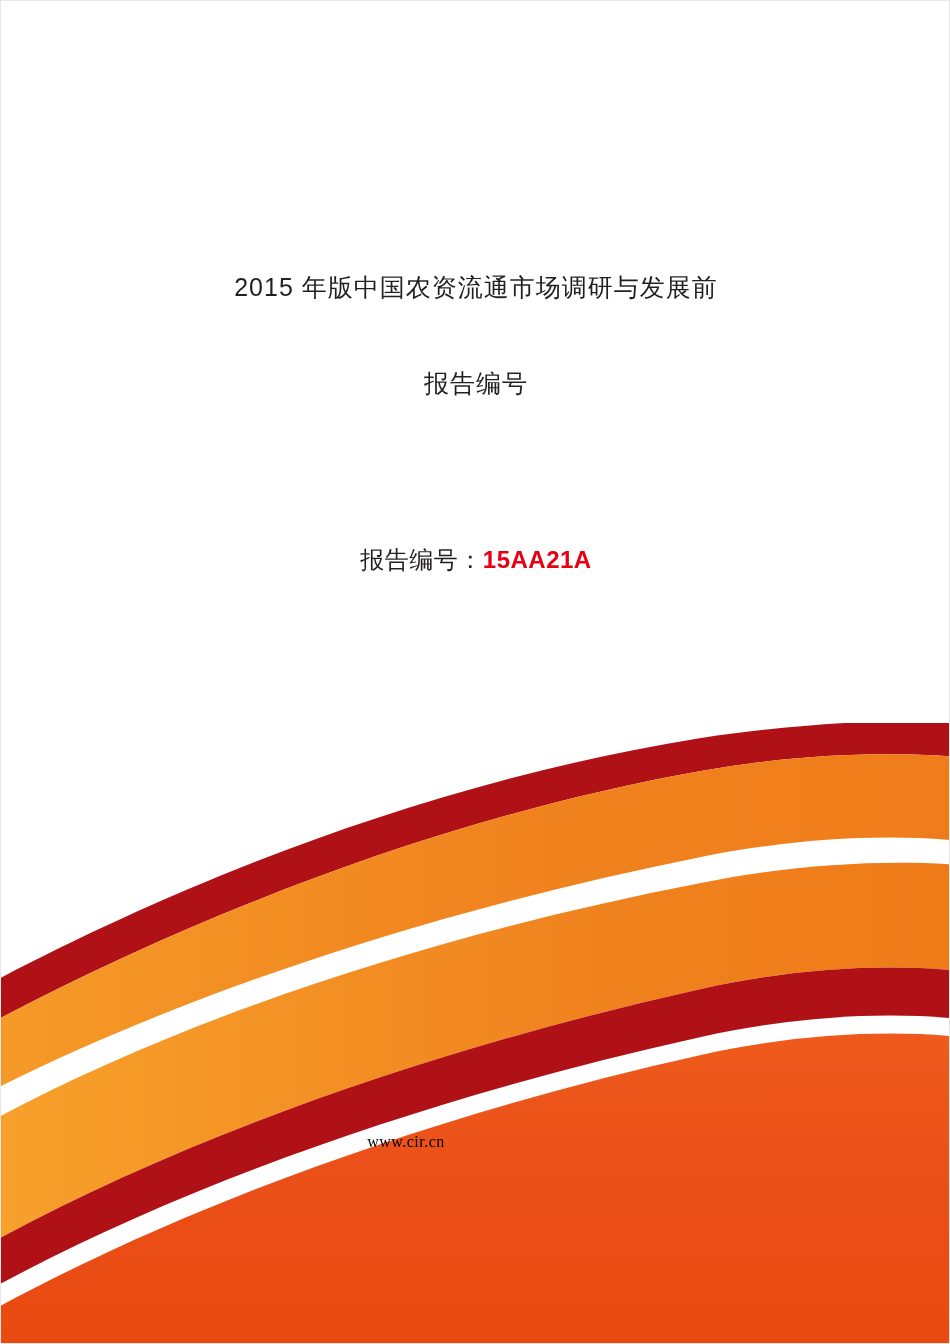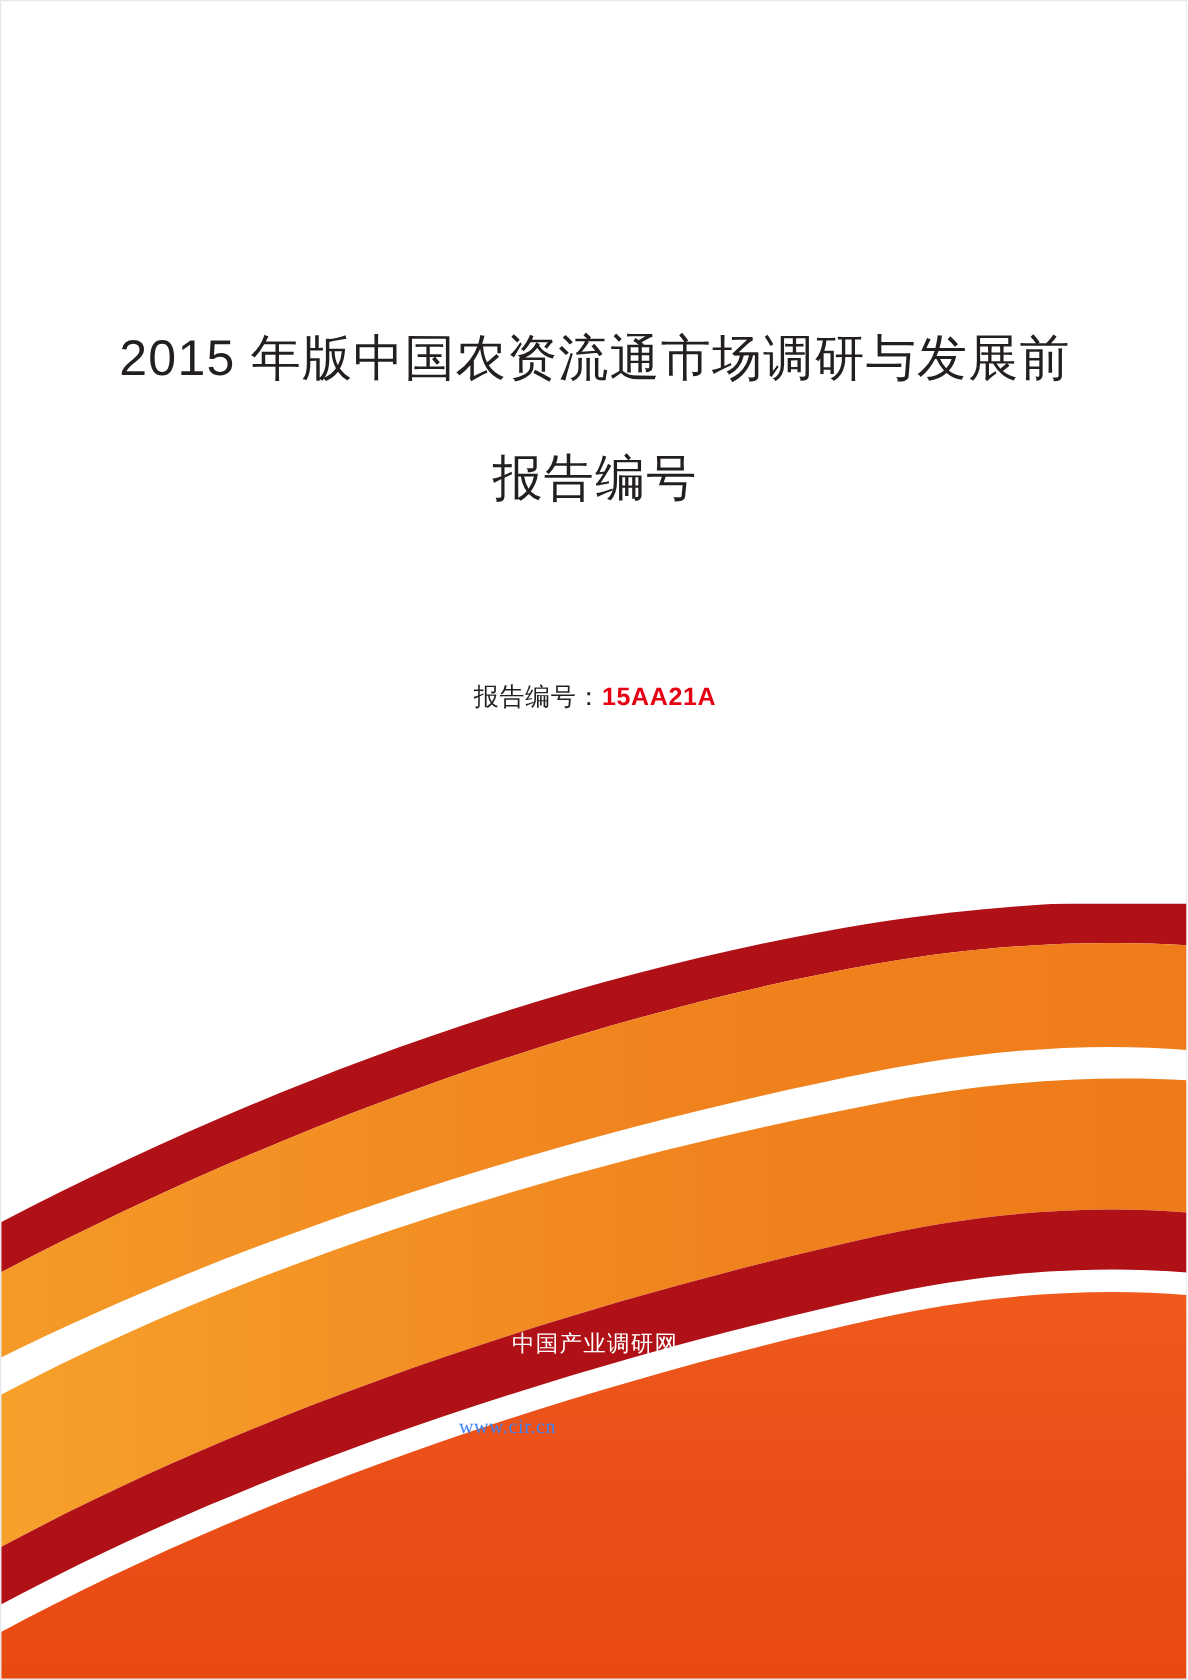--- a/index.html
+++ b/index.html
@@ -21,33 +21,33 @@
   }
   .title-block {
     position: absolute;
     top: 238px;
     left: 0;
     width: 950px;
     text-align: center;
     color: #231f20;
   }
   .title-line {
-    font-size: 40px;
+    font-size: 25px;
     line-height: 96px;
     letter-spacing: 1px;
     font-weight: 400;
     white-space: nowrap;
   }
   .report-code {
     position: absolute;
     top: 543px;
     left: 0;
     width: 950px;
     text-align: center;
-    font-size: 20px;
+    font-size: 24px;
     color: #231f20;
     letter-spacing: 0.5px;
   }
   .report-code .code-value {
     color: #e60012;
     font-weight: bold;
     letter-spacing: 0.5px;
   }
   .art {
     position: absolute;
@@ -65,21 +65,21 @@
     color: #ffffff;
     font-size: 18px;
     letter-spacing: 1px;
   }
   .site {
     position: absolute;
     left: 0;
     top: 1132px;
     width: 810px;
     text-align: center;
-    color: #3b82f6;
+    color: #000000;
     font-size: 16px;
     font-family: "Liberation Serif", serif;
     letter-spacing: 0.5px;
   }
 </style>
 </head>
 <body>
 
 <div class="page">
 
@@ -115,16 +115,15 @@
 
     <path d="M -10 300 C 180 200 430 96 700 48 C 790 32 880 28 960 34 L 960 118 C 880 110 790 116 700 134 C 430 188 180 272 -10 368 Z" fill="url(#gradOrangeTop)"></path>
 
     <path d="M -10 398 C 180 296 430 212 700 160 C 790 142 880 136 960 142 L 960 248 C 880 240 790 246 700 266 C 430 326 180 416 -10 520 Z" fill="url(#gradOrangeMid)"></path>
 
     <path d="M -10 520 C 180 416 430 326 700 266 C 790 246 880 240 960 248 L 960 296 C 880 288 790 294 700 314 C 430 374 180 462 -10 566 Z" fill="#b01116"></path>
 
     <path d="M -10 588 C 180 484 430 392 700 332 C 790 312 880 306 960 314 L 960 640 L -10 640 Z" fill="url(#gradRedMain)"></path>
   </svg>
 
-  <div class="brand">中国产业调研网</div>
   <div class="site">www.cir.cn</div>
 
 </div>
 
 </body></html>

